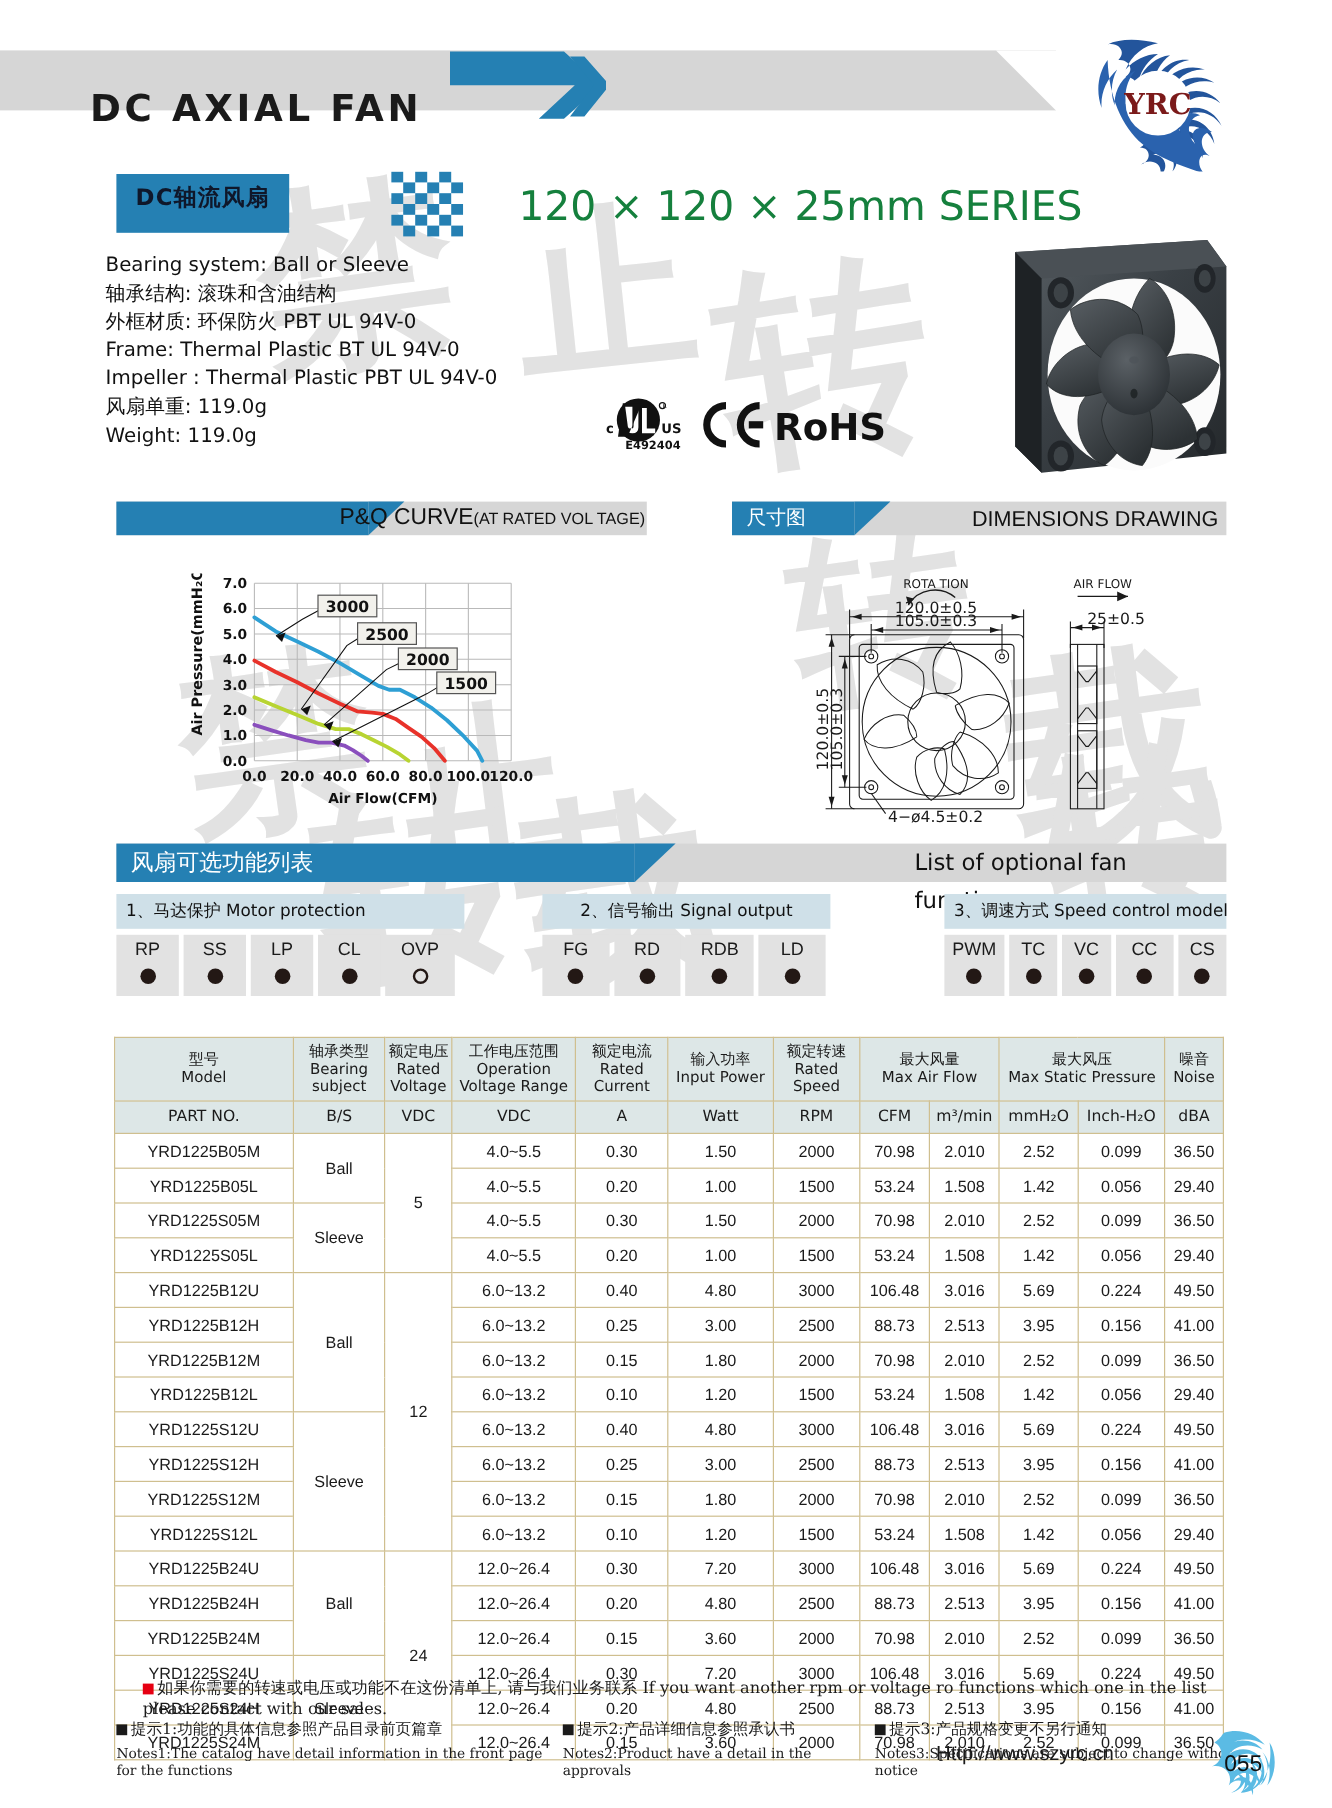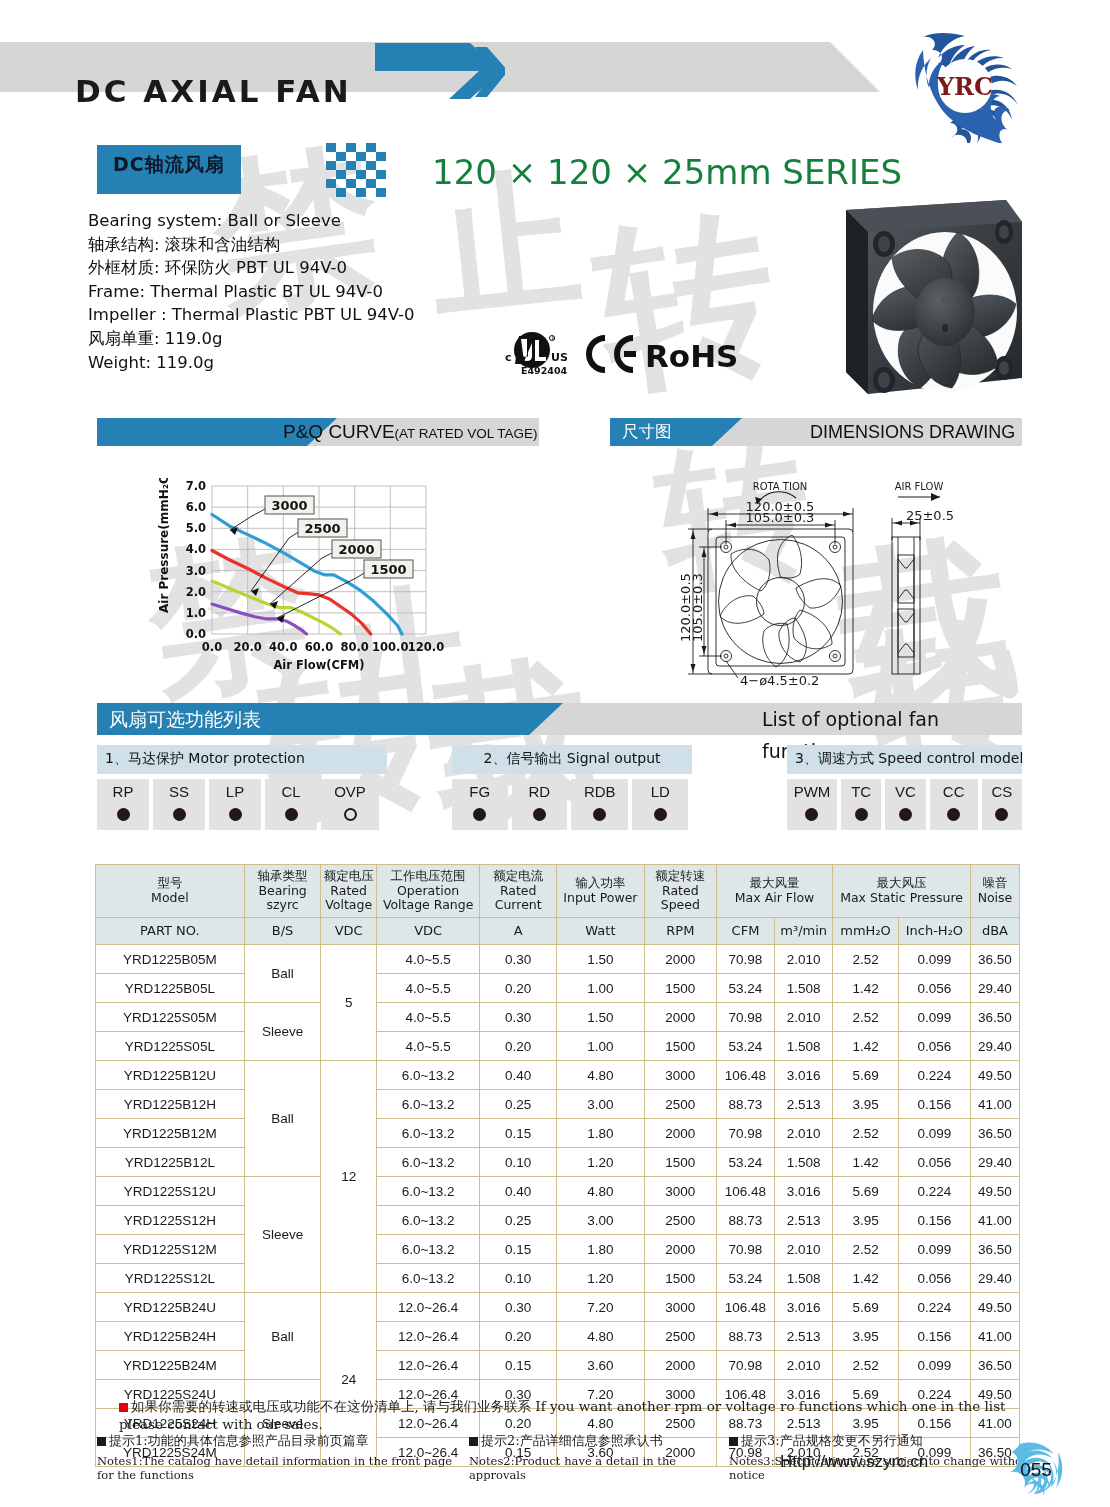--- a/index.html
+++ b/index.html
@@ -525,21 +525,21 @@
         <col style="width:5.3%">
     </colgroup>
     <thead>
       <tr>
         <th rowspan="1">
           <div class="hdr-cn">型号</div>
           <div>Model</div>
         </th>
         <th>
           <div class="hdr-cn">轴承类型</div>
-          <div>Bearing szyrc</div>
+          <div>Bearing subject</div>
         </th>
         <th>
           <div class="hdr-cn">额定电压</div>
           <div>Rated Voltage</div>
         </th>
         <th>
           <div class="hdr-cn">工作电压范围</div>
           <div>Operation Voltage Range</div>
         </th>
         <th>

